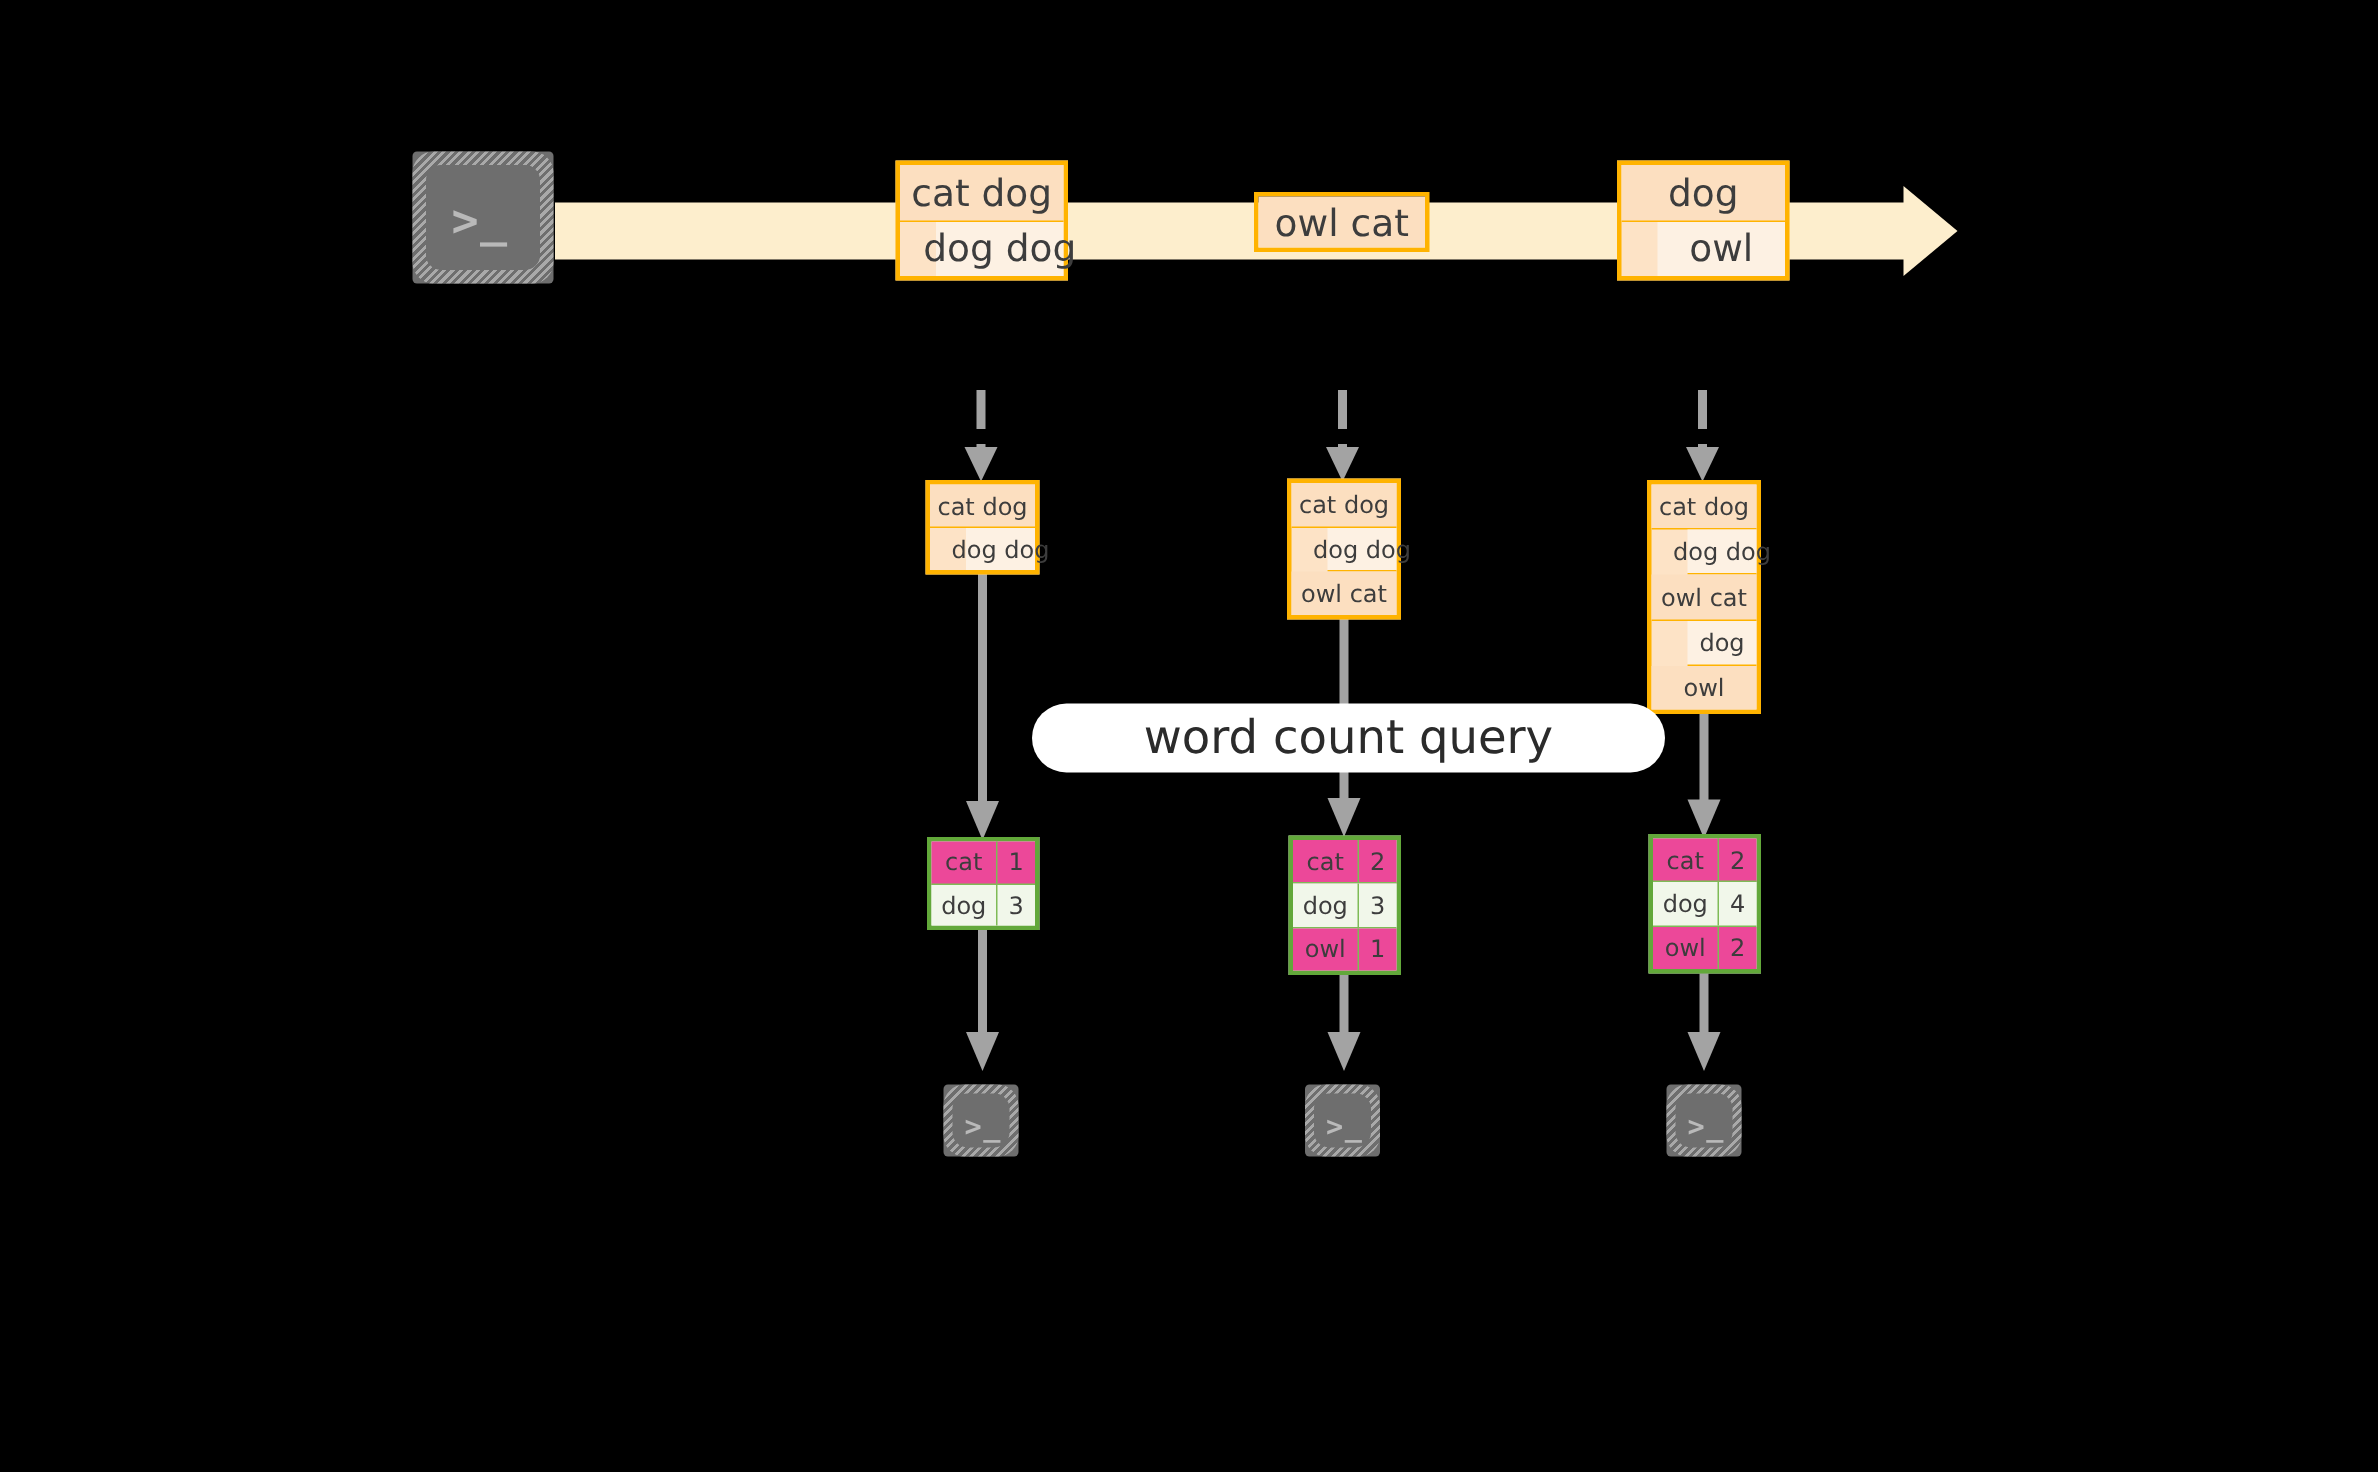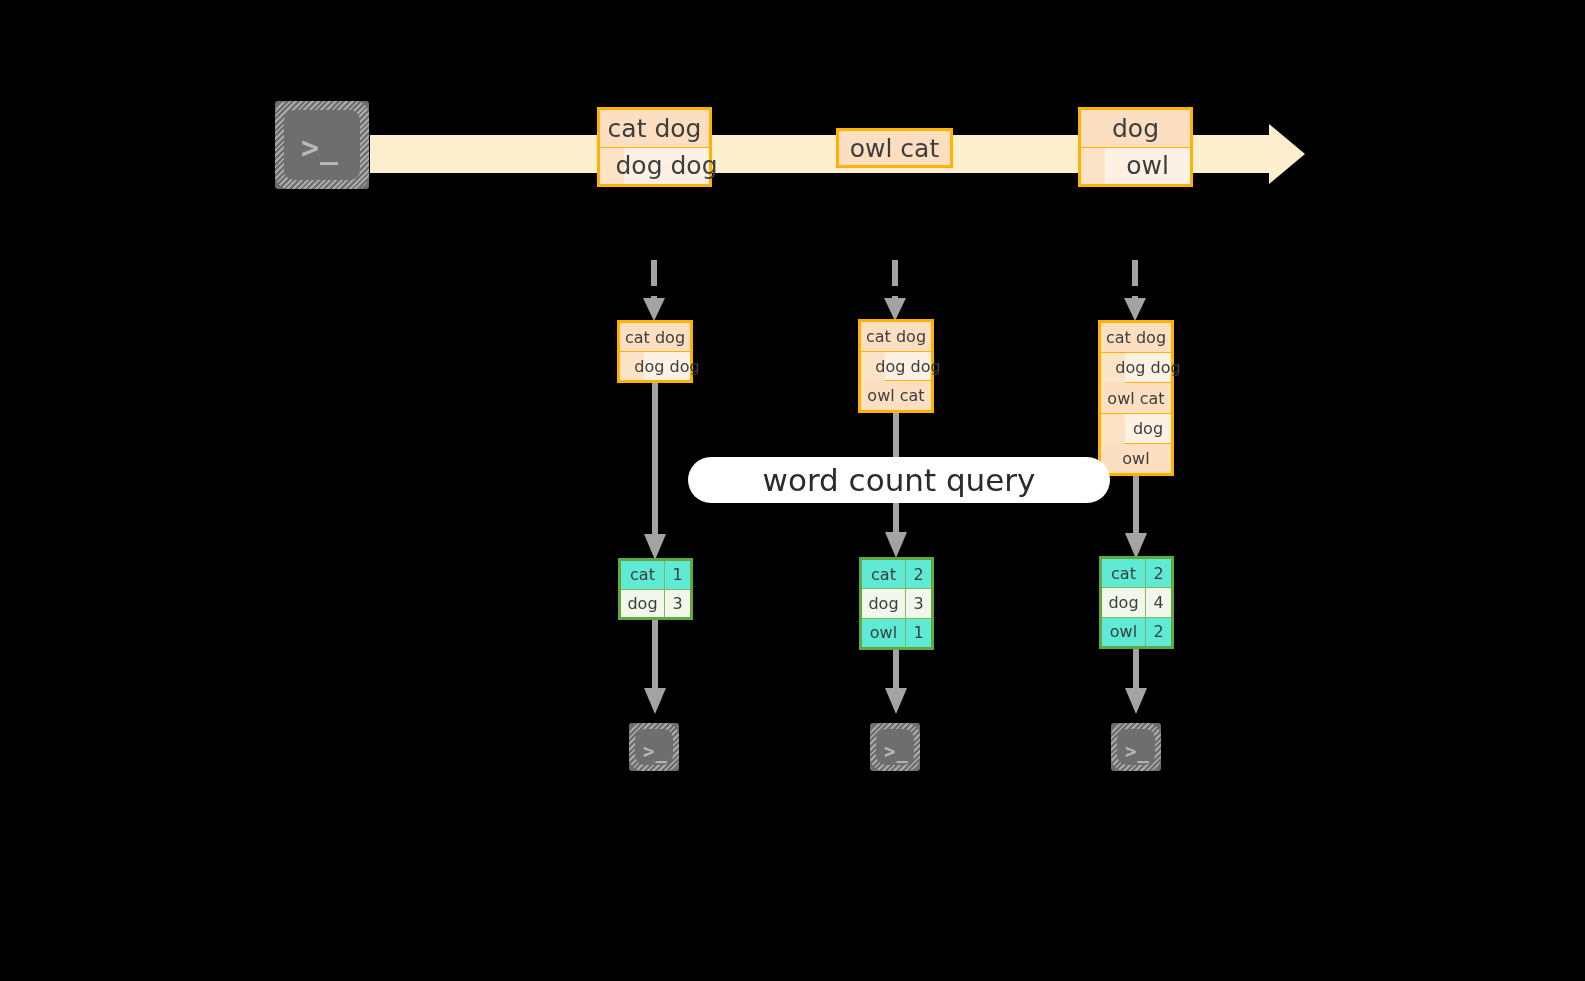--- a/index.html
+++ b/index.html
@@ -108,21 +108,21 @@
     flex-direction: column;
     background: #eef5e6;
   }
   .gbox .grow {
     box-sizing: border-box;
     flex: 1 1 auto;
     display: flex;
     border-bottom: 1.5px solid #7ebb56;
   }
   .gbox .grow:last-child { border-bottom: none; }
-  .gbox .grow.shade-a { background: #5eead4; }
+  .gbox .grow.shade-a { background: #ec4899; }
   .gbox .grow.shade-b { background: #f1f7ea; }
   .gbox .gcell {
     box-sizing: border-box;
     display: flex;
     align-items: center;
     justify-content: center;
     color: #3d3d3d;
     font-size: 16px;
     white-space: nowrap;
   }
@@ -233,21 +233,21 @@
       <polygon points="14,146 3,120 25,120" fill="#a3a3a3"></polygon>
     </svg>
   </div>
   <div class="conn" style="left:1122px; top:475px;">
     <svg width="28" height="86" viewBox="0 0 28 86">
       <line x1="14" y1="0" x2="14" y2="64" stroke="#a3a3a3" stroke-width="6"></line>
       <polygon points="14,84 3,58 25,58" fill="#a3a3a3"></polygon>
     </svg>
   </div>
 
-  <div class="qlabel" style="left:688px; top:457px; width:422px; height:46px;border-radius:23px;">word count query</div>
+  <div class="qlabel" style="left:688px; top:469px; width:422px; height:46px;border-radius:23px;">word count query</div>
 
   <div class="gbox" style="left:618px; top:558px; width:75px; height:62px;">
     <div class="grow shade-a">
       <div class="gcell word">cat</div>
       <div class="gcell count">1</div>
     </div>
     <div class="grow shade-b">
       <div class="gcell word">dog</div>
       <div class="gcell count">3</div>
     </div>

